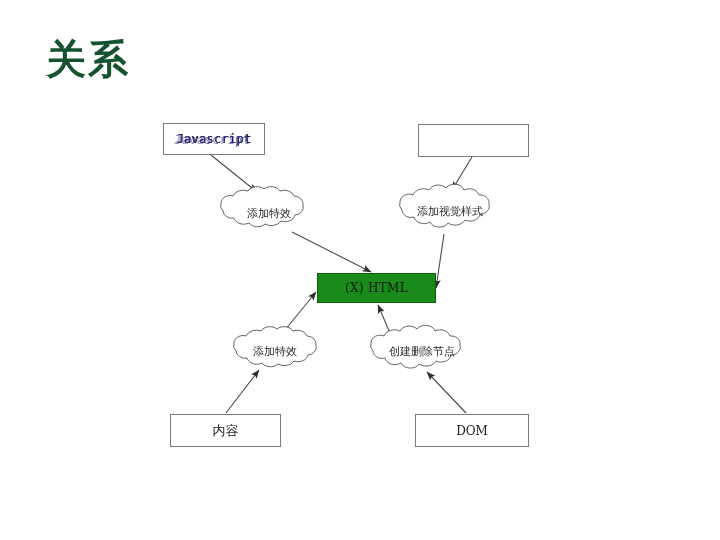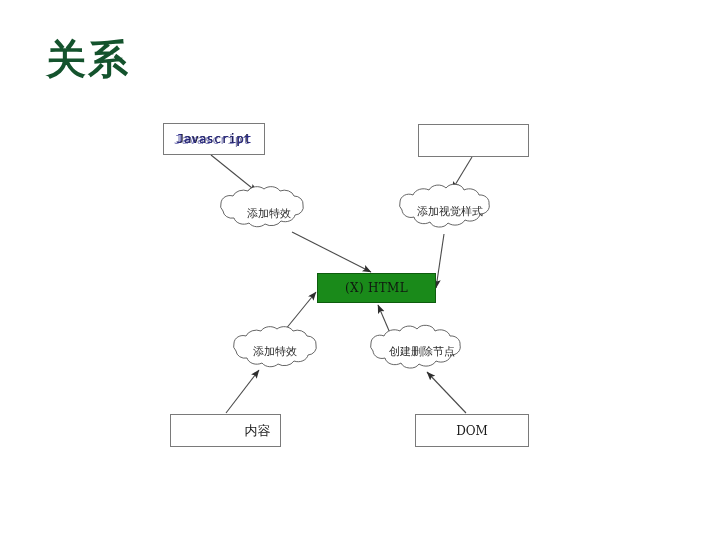--- a/index.html
+++ b/index.html
@@ -205,21 +205,21 @@
     </g>
   </svg>
 
   <div class="js-label" style="left:163px; top:123px; width:102px; height:32px;">
     <span class="base">Javascript</span>
     <span class="ghost">Javascript</span>
     <span class="ghost b">Javascript</span>
   </div>
 
 
-  <div class="node-label rect-label cjk" style="left:170px; top:414px; width:111px; height:33px;padding-left:32px;">内容</div>
+  <div class="node-label rect-label cjk" style="left:170px; top:414px; width:111px; height:33px;">内容</div>
 
   <div class="node-label rect-label" style="left:415px; top:414px; width:114px; height:33px;">DOM</div>
 
   <div class="node-label center-label" style="left:317px; top:273px; width:119px; height:30px;">(X) HTML</div>
 
   <div class="node-label cloud-label" style="left:226px; top:204px; width:86px; height:18px;">添加特效</div>
 
   <div class="node-label cloud-label" style="left:398px; top:202px; width:104px; height:18px;">添加视觉样式</div>
 
   <div class="node-label cloud-label" style="left:232px; top:342px; width:86px; height:18px;">添加特效</div>

